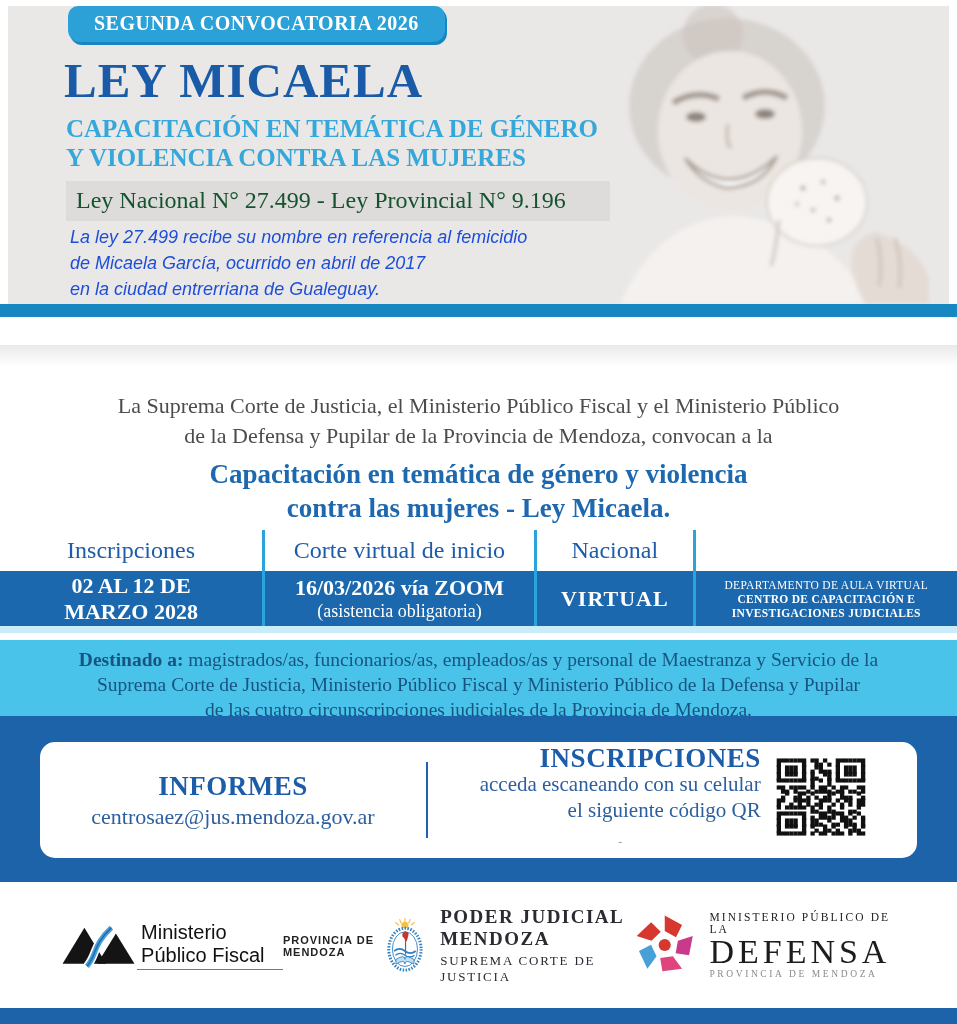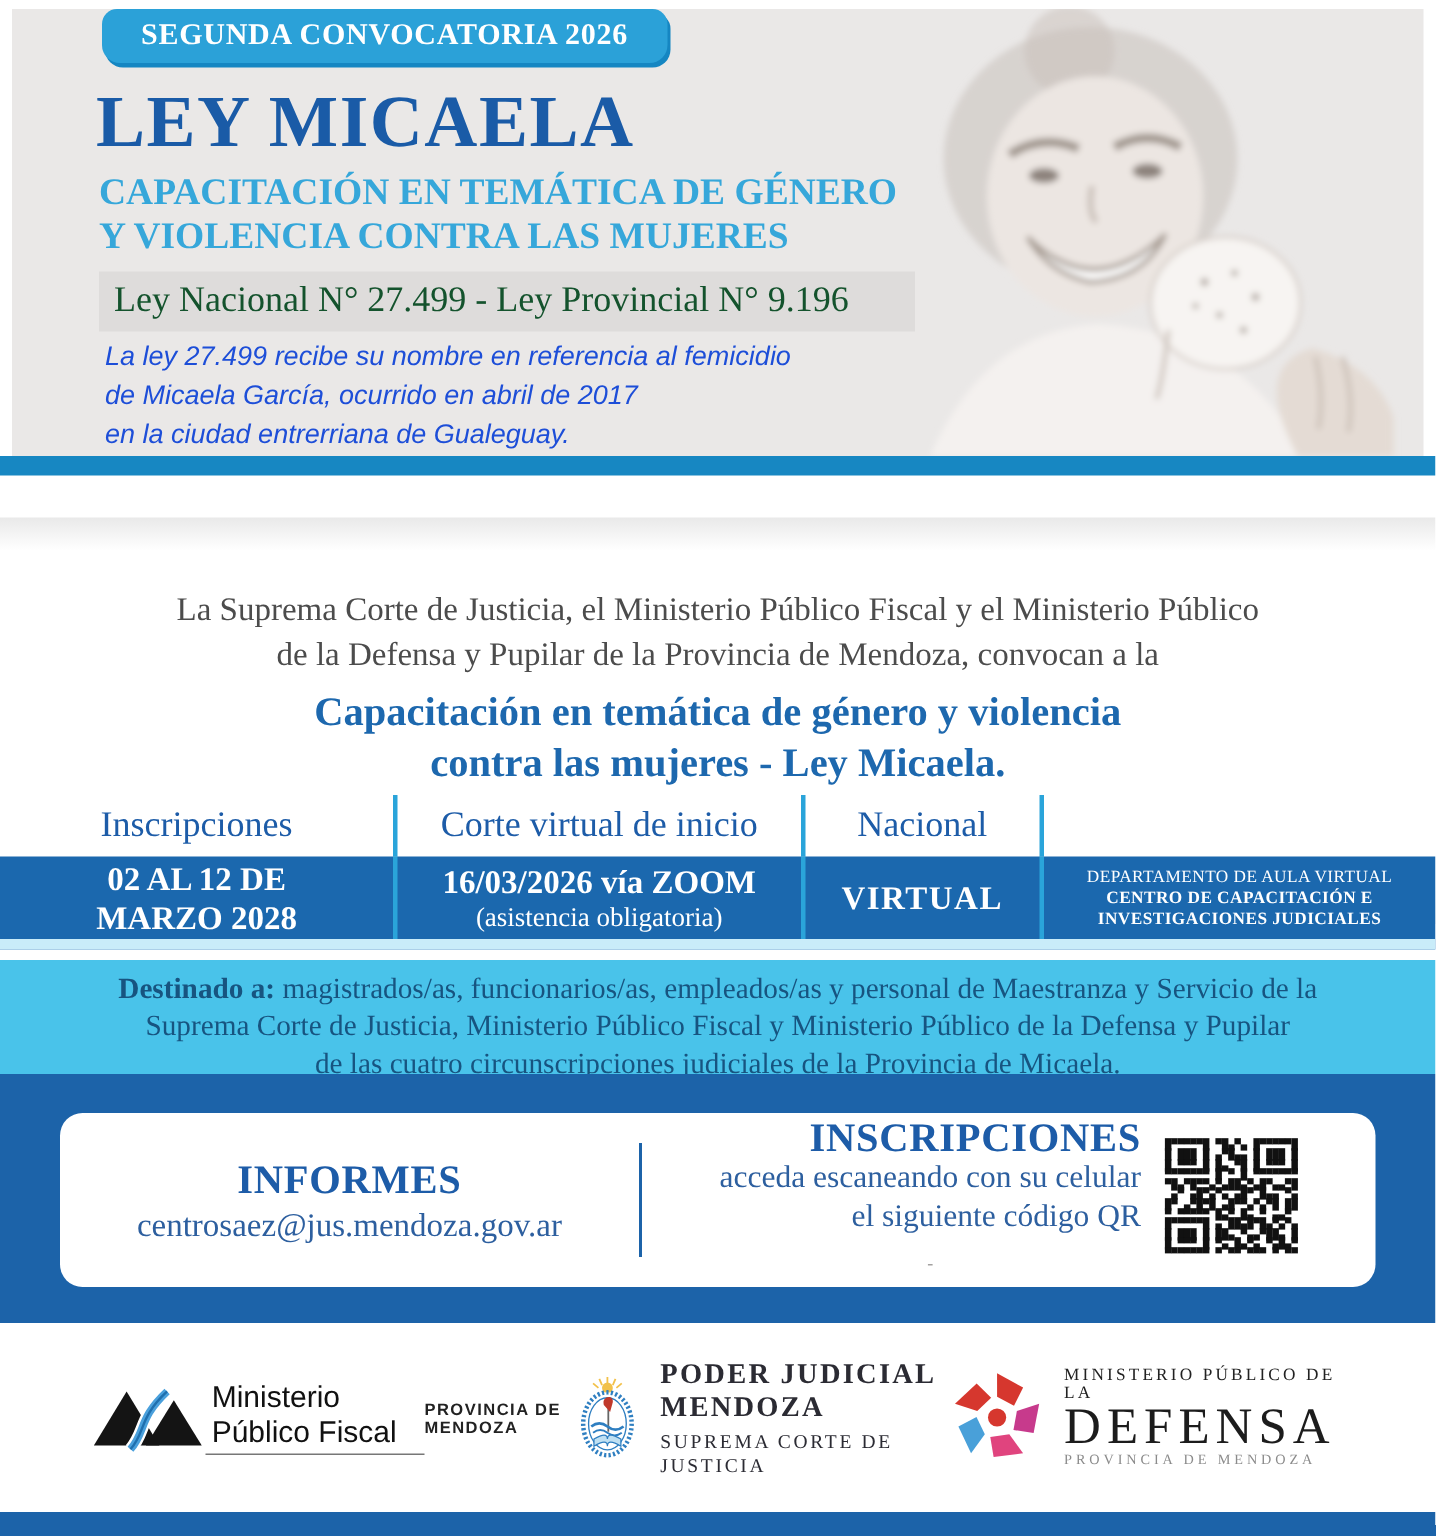--- a/index.html
+++ b/index.html
@@ -179,21 +179,21 @@
         <span class="val-small">DEPARTAMENTO DE AULA VIRTUAL</span>
         <span class="val-small b">CENTRO DE CAPACITACIÓN E</span>
         <span class="val-small b">INVESTIGACIONES JUDICIALES</span>
       </div>
     </div>
   </div>
 
   <div class="audience">
     <span class="lbl">Destinado a:</span><span> magistrados/as, funcionarios/as, empleados/as y personal de Maestranza y Servicio de la</span><br>
     <span>Suprema Corte de Justicia, Ministerio Público Fiscal y Ministerio Público de la Defensa y Pupilar</span><br>
-    <span>de las cuatro circunscripciones judiciales de la Provincia de Micaela.</span>
+    <span>de las cuatro circunscripciones judiciales de la Provincia de Mendoza.</span>
   </div>
 
   <div class="contact-band">
     <div class="card">
       <div class="card-left">
         <div class="informes-title">INFORMES</div>
         <a class="informes-email">centrosaez@jus.mendoza.gov.ar</a>
       </div>
       <div class="card-div"></div>
       <div class="card-right">

